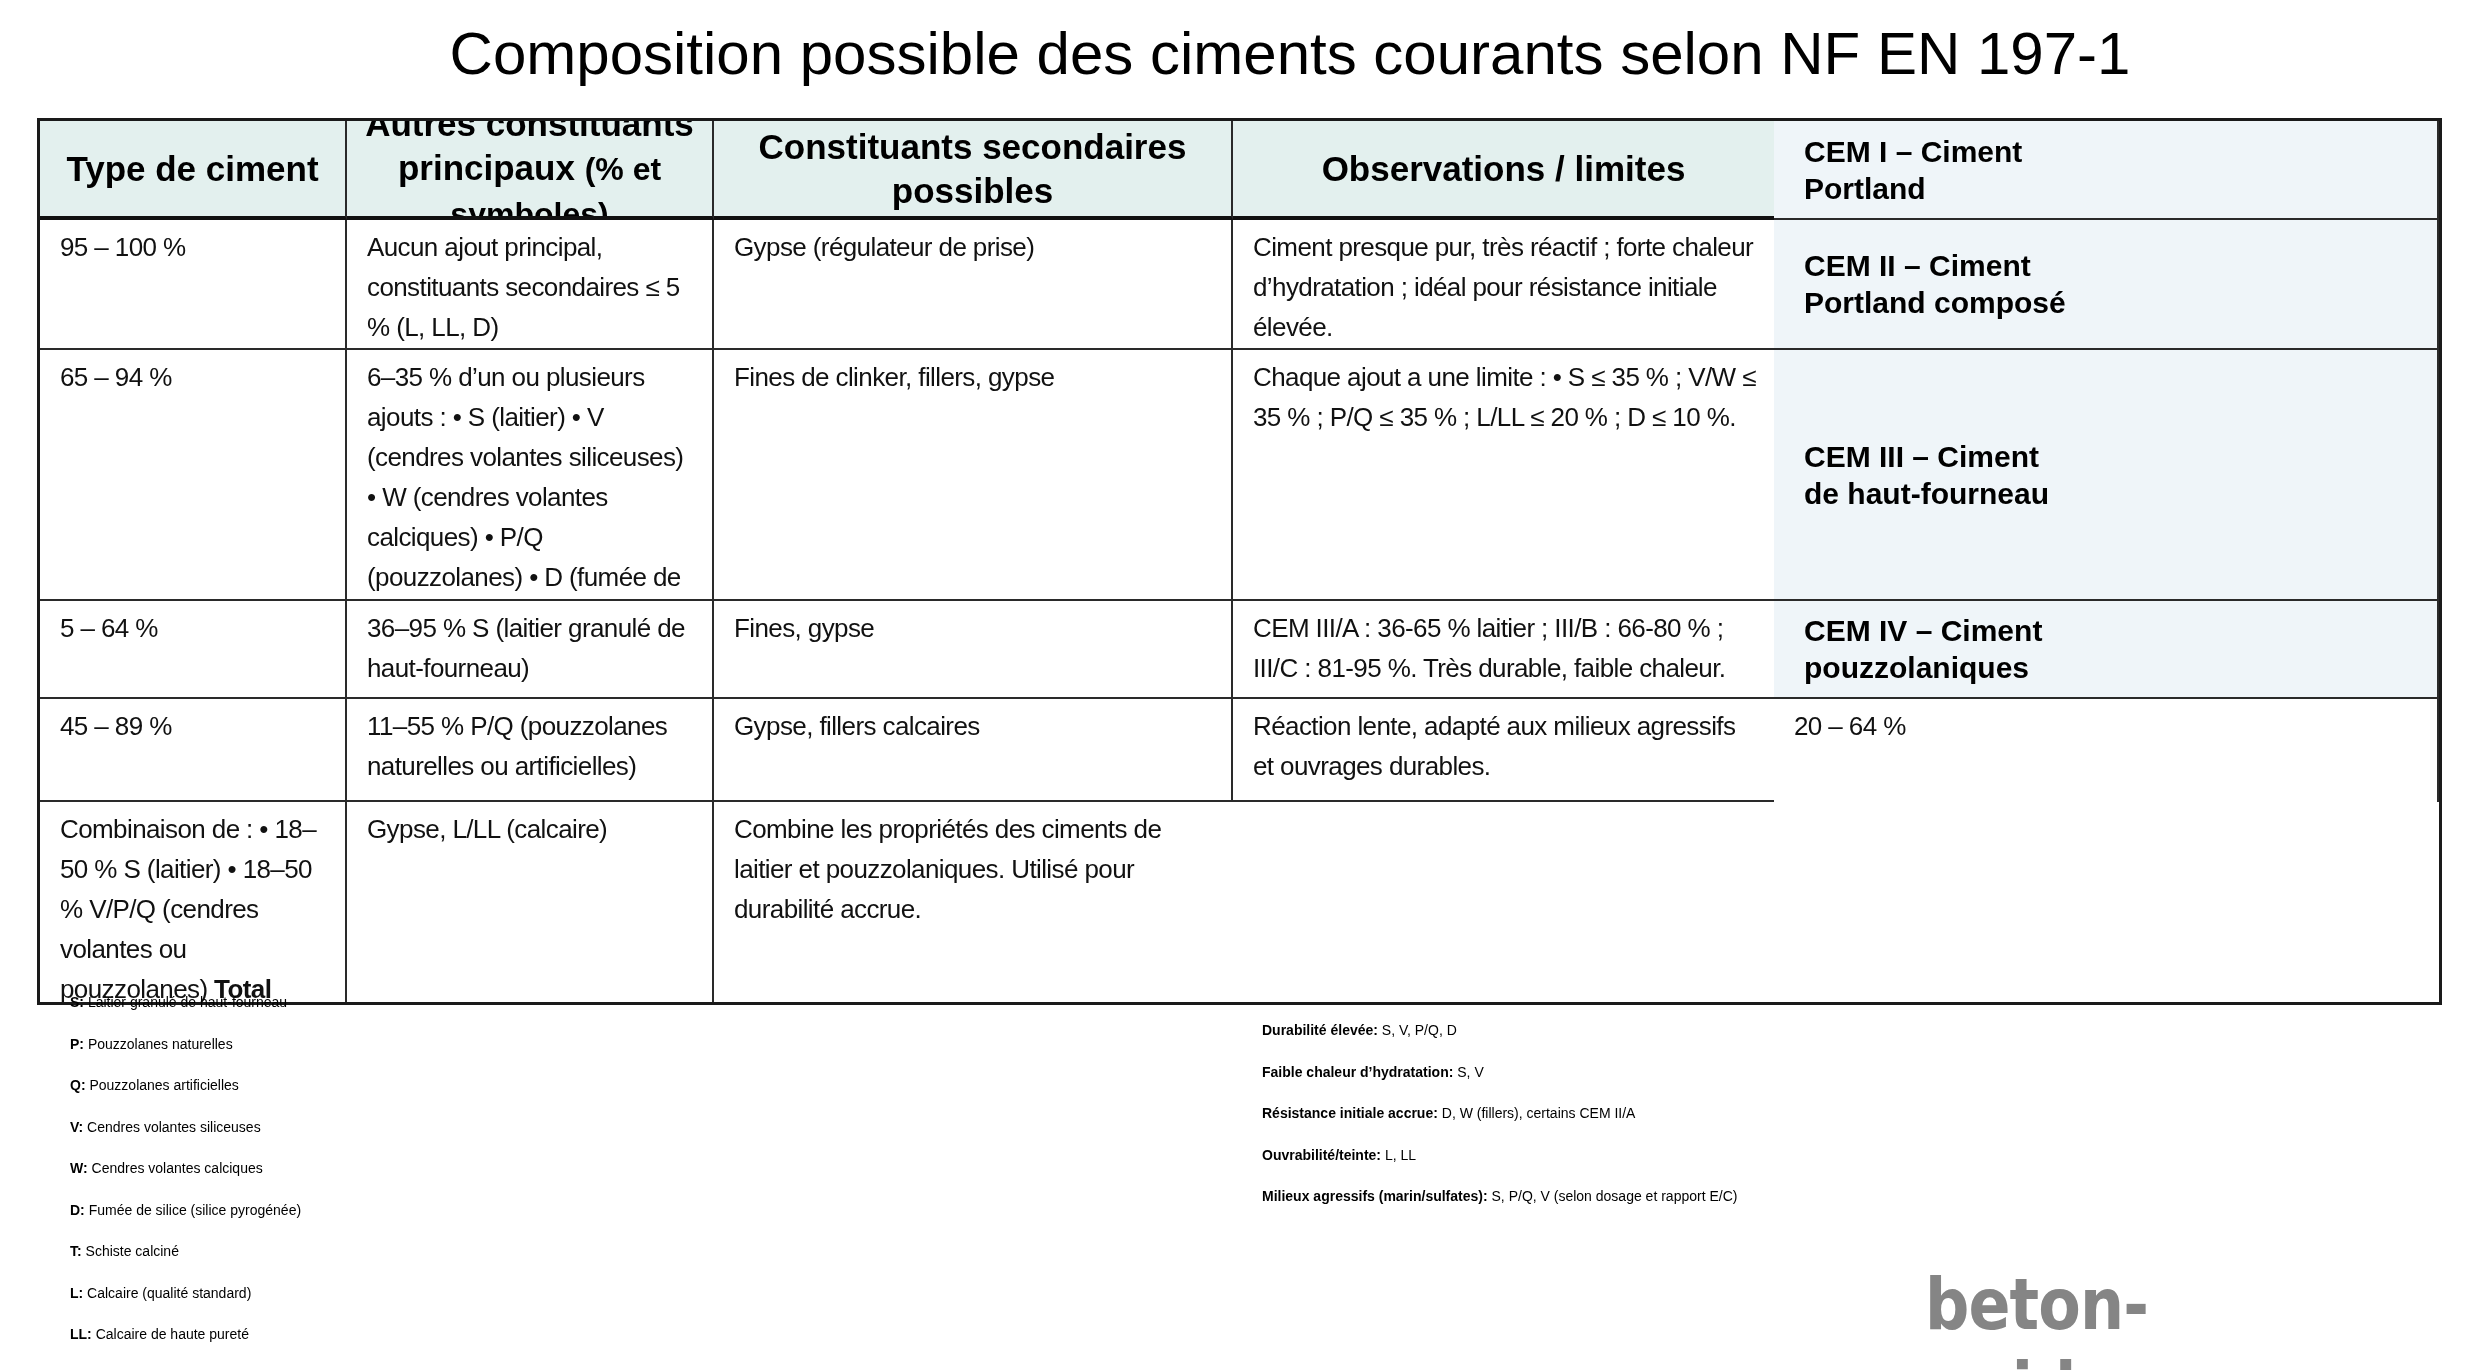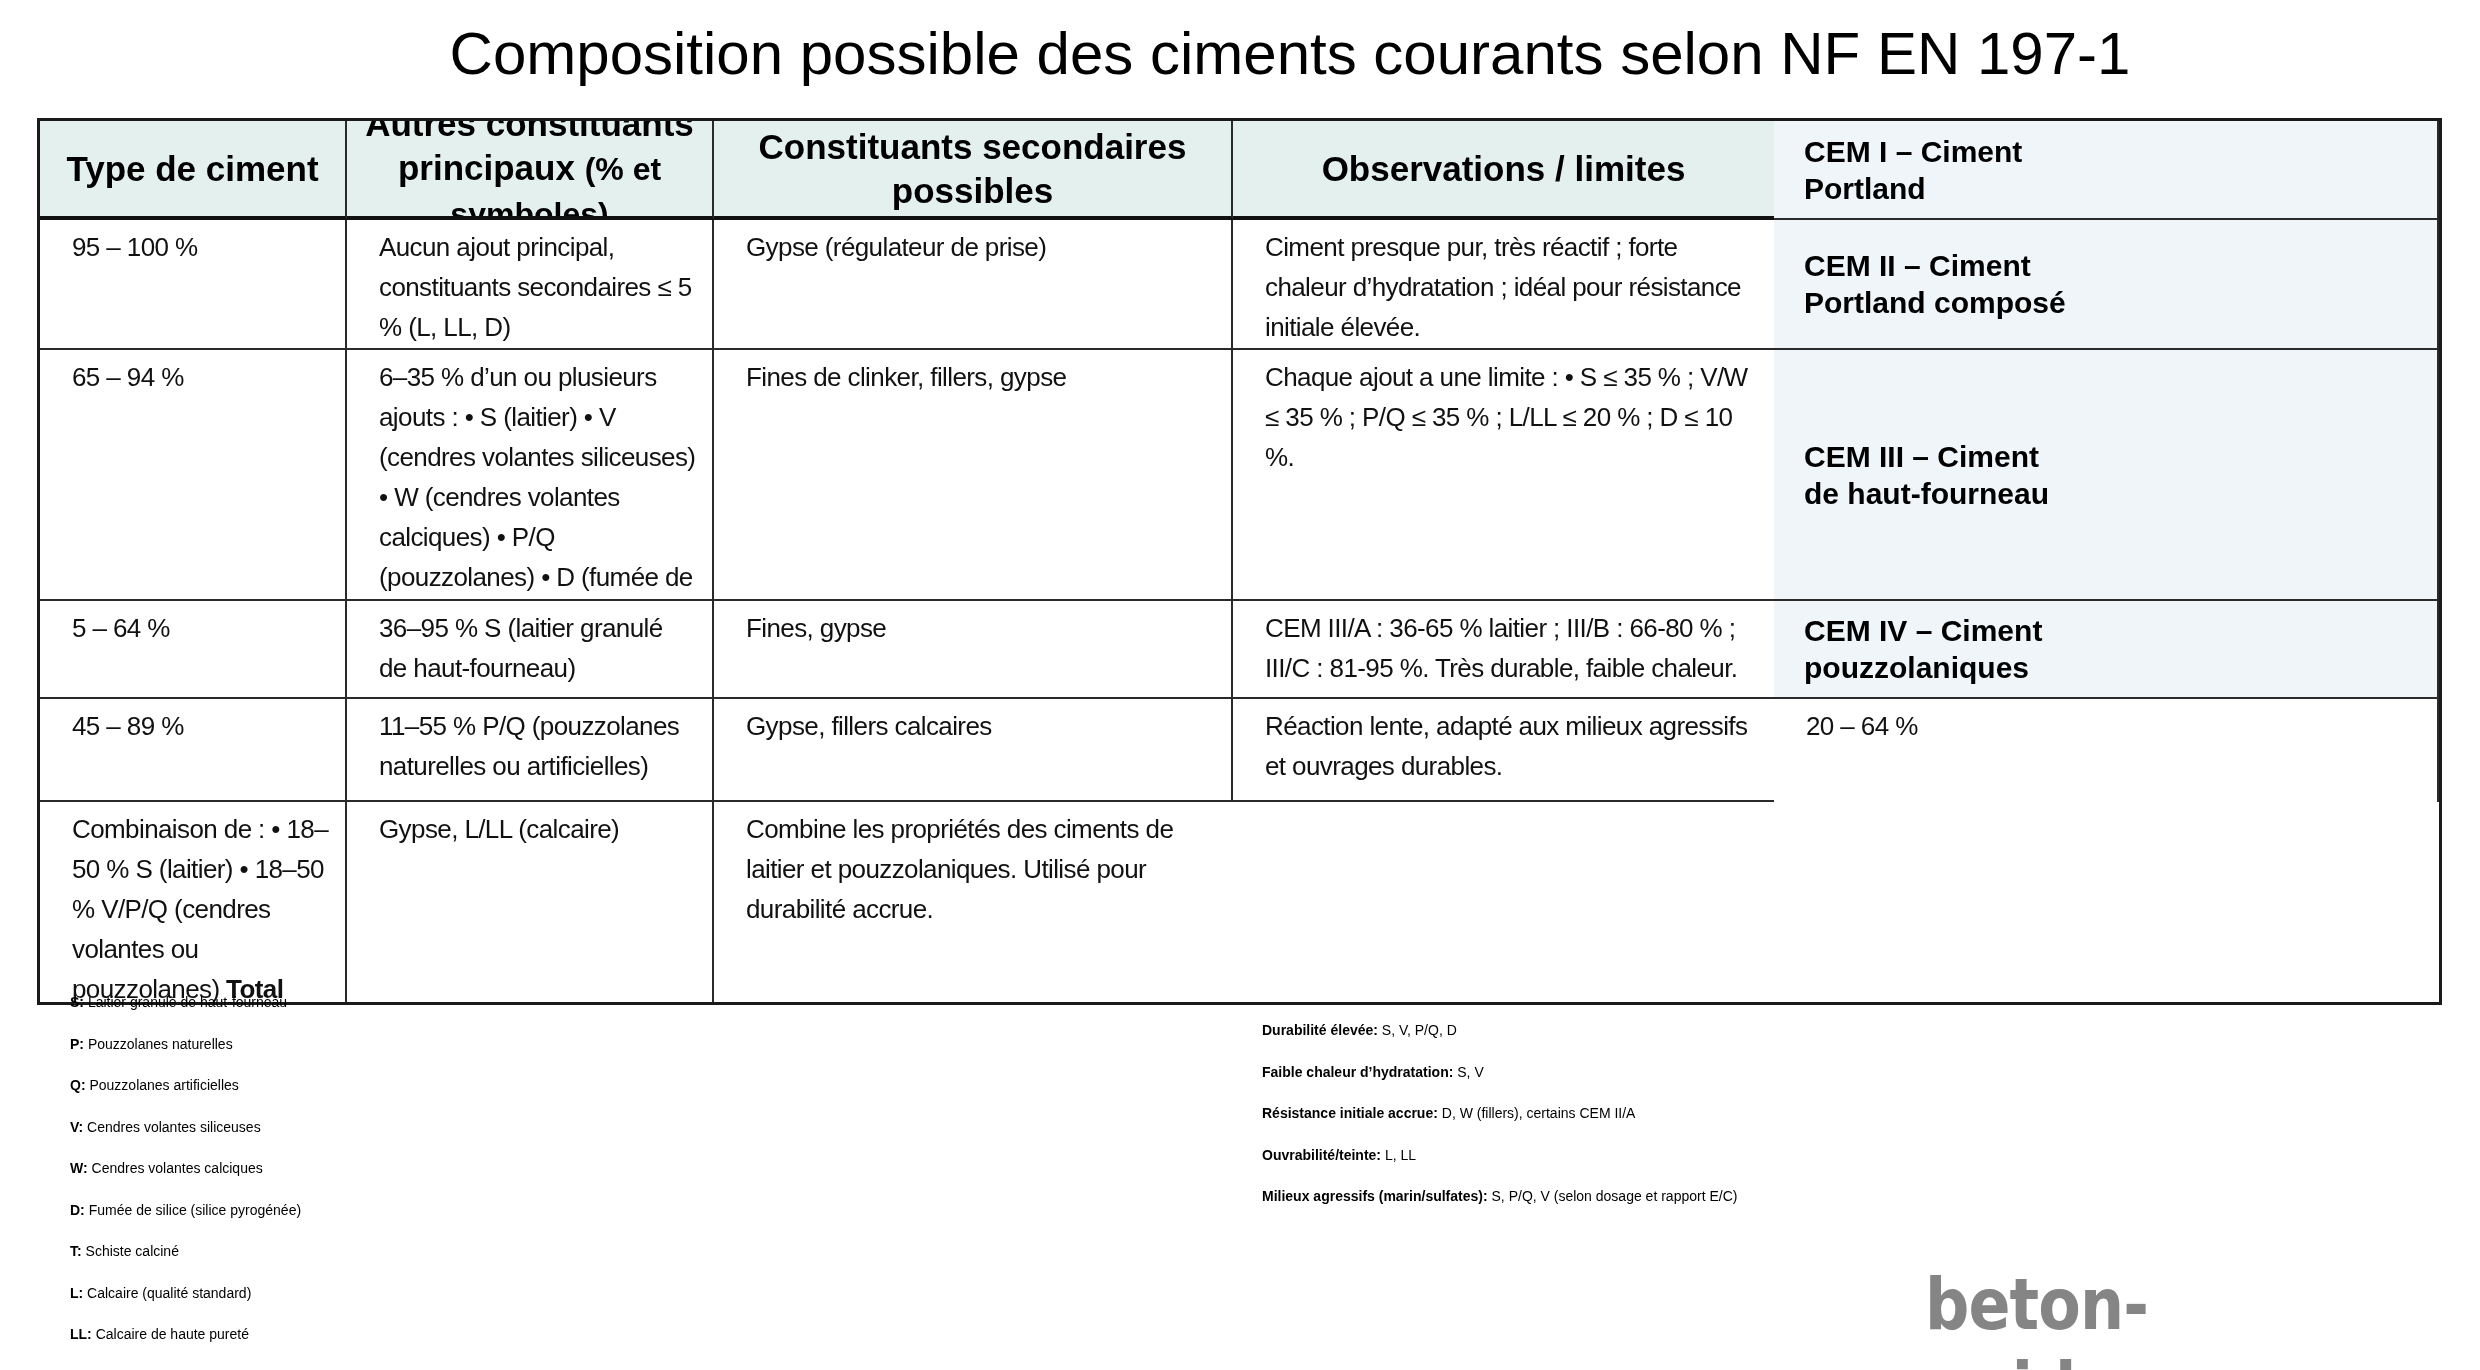--- a/index.html
+++ b/index.html
@@ -8,21 +8,21 @@
   .table { position:absolute; left:37px; top:118px; width:2405px; height:887px; border:3px solid #1a1a1a; box-sizing:border-box; }
   .grid { position:absolute; left:0; top:0; right:0; bottom:0; display:grid;
           grid-template-columns: 307px 367px 519px 541px 1fr;
           grid-template-rows: 99px 130px 251px 98px 103px 1fr; }
   .cell { border-right:2px solid #2a2a2a; border-bottom:2px solid #2a2a2a; box-sizing:border-box; position:relative; overflow:hidden; }
   .cell.lastc { border-right:none; }
   .cell.lastr { border-bottom:none; }
   .hdr { background:#e3f0ee; display:flex; align-items:center; justify-content:center; text-align:center; font-weight:bold; font-size:35px; line-height:44px; border-bottom:4px solid #111; }
   .hdr .small { font-size:32px; }
   .type { background:#eff5f9; display:flex; align-items:center; padding-left:30px; font-weight:bold; font-size:30px; line-height:37px; }
-  .txt { padding:7px 16px 0 32px; font-size:26px; line-height:40px; font-family:"Liberation Sans Narrow","Liberation Sans", sans-serif; letter-spacing:-0.6px; color:#111; }
+  .txt { padding:7px 16px 0 20px; font-size:26px; line-height:40px; font-family:"Liberation Sans Narrow","Liberation Sans", sans-serif; letter-spacing:-0.6px; color:#111; }
   .txt b { font-weight:bold; }
   .legend-left { position:absolute; left:70px; top:982px; }
   .legend-right { position:absolute; left:1262px; top:1010px; }
   .leg-item { font-size:14px; line-height:41.5px; height:41.5px; white-space:nowrap; }
   .leg-item b { font-weight:bold; }
   .brand { position:absolute; left:1925px; top:1262px; font-size:72px; font-weight:bold; color:#858585; letter-spacing:-1px; font-family:"DejaVu Sans", sans-serif; transform:scaleX(0.86); transform-origin:left top; }
 </style>
 </head>
 <body>
 

